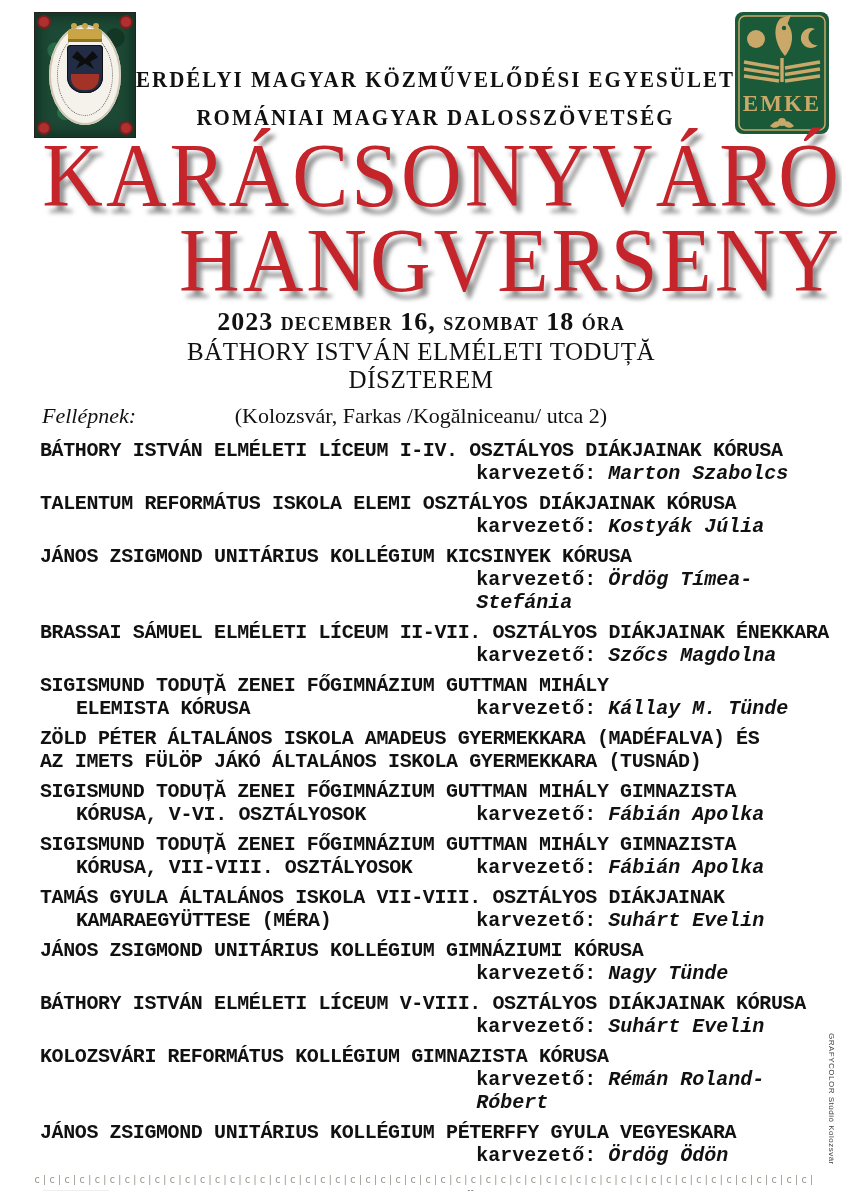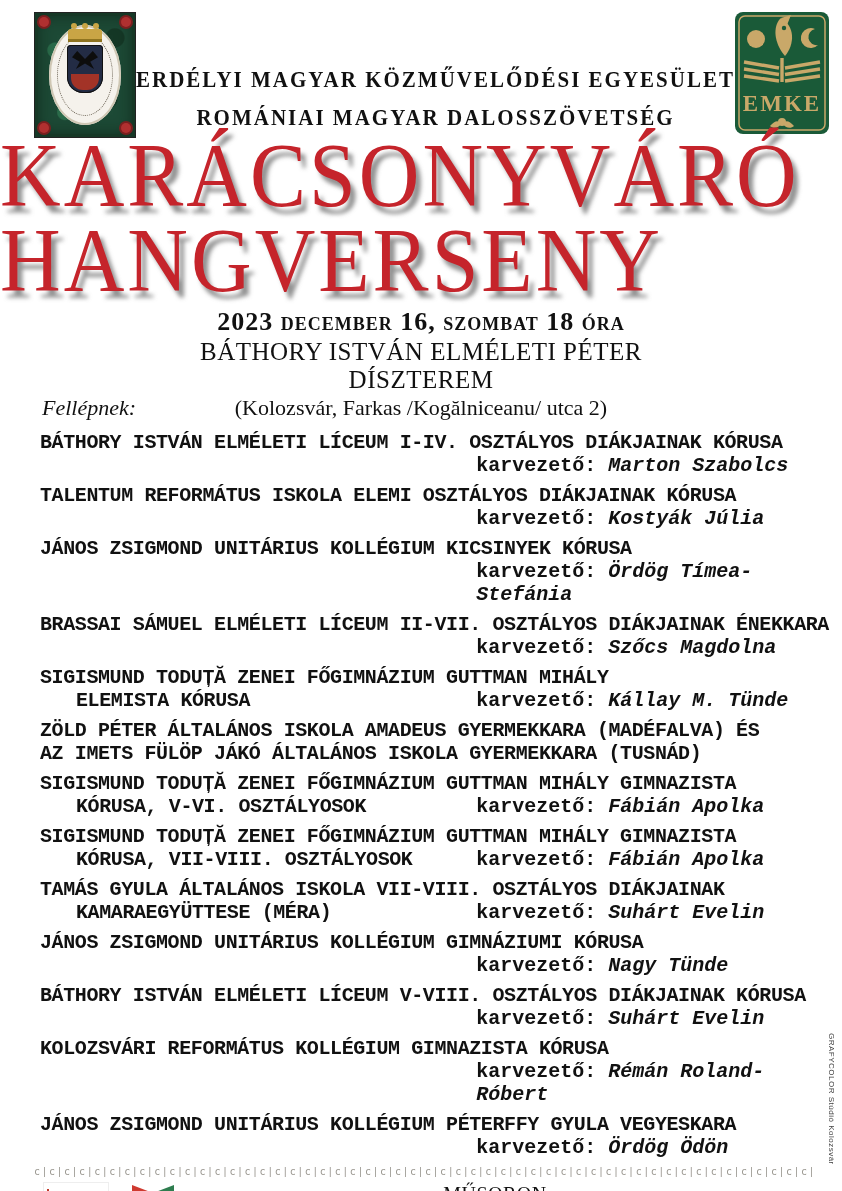--- a/index.html
+++ b/index.html
@@ -38,32 +38,32 @@
   .seal .shield { position:absolute; left:50%; top:32px; transform:translateX(-50%); width:36px; height:48px; background:#232c45; border-radius:4px 4px 16px 16px;
                   box-shadow:inset 0 0 0 1px #111; }
   .seal .shield:after { content:""; position:absolute; left:4px; right:4px; bottom:3px; height:16px; background:#a33327; border-radius:0 0 12px 12px; }
   .seal .eagle { position:absolute; left:50%; top:38px; transform:translateX(-50%); width:26px; height:18px; background:#0d0d0d;
                  clip-path:polygon(0 35%, 20% 0, 50% 45%, 80% 0, 100% 35%, 70% 60%, 85% 100%, 50% 70%, 15% 100%, 30% 60%); }
 
   
   .emke { flex:none; }
 
   
-  .title-block { text-align:left; margin-top:-4px; line-height:0.92; }
+  .title-block { text-align:right; margin-top:-4px; line-height:0.92; }
   .title-line { font-family:"Liberation Serif", serif; font-weight:400; color:#c5242b; font-size:84px; letter-spacing:3px;
                 transform:scaleY(1.08); transform-origin:center top;
                 text-shadow:5px 6px 4px rgba(110,110,110,0.75); white-space:nowrap; }
   .title-line.second { margin-top:8px; }
 
   
   .event-block { text-align:center; margin-top:10px; }
   .date-line { font-size:26px; font-weight:700; font-variant:small-caps; letter-spacing:1px; }
   .venue-line { font-size:25px; letter-spacing:0.5px; line-height:1.05; margin-top:2px; }
 
-  .performers-row { position:relative; height:30px; margin-top:2px; }
+  .performers-row { position:relative; height:30px; margin-top:10px; }
   .performers-label { position:absolute; left:42px; top:0; font-style:italic; font-size:22px; }
   .address-line { text-align:center; font-size:22px; }
 
   
   .program-list { padding:6px 30px 0 40px;font-family:Liberation Mono, monospace; }
   .entry { margin-bottom:7px; }
   .entry-name { font-size:20px; font-weight:700; letter-spacing:-0.4px; line-height:23px; transform:scaleY(1.05); transform-origin:left center; white-space:nowrap; }
   .cond-row { display:flex; align-items:baseline; }
   .entry-cont { flex:1; padding-left:36px; }
   .cond { width:43.5%; flex:none; font-size:20px; line-height:23px; }
@@ -143,21 +143,21 @@
     </div>
   </div>
 
   <div class="title-block">
     <div class="title-line">KARÁCSONYVÁRÓ</div>
     <div class="title-line second">HANGVERSENY</div>
   </div>
 
   <div class="event-block">
     <div class="date-line">2023 december 16, szombat 18 óra</div>
-    <div class="venue-line">BÁTHORY ISTVÁN ELMÉLETI PÉTER</div>
+    <div class="venue-line">BÁTHORY ISTVÁN ELMÉLETI TODUȚĂ</div>
     <div class="venue-line">DÍSZTEREM</div>
   </div>
 
   <div class="performers-row">
     <span class="performers-label">Fellépnek:</span>
     <div class="address-line">(Kolozsvár, Farkas /Kogălniceanu/ utca 2)</div>
   </div>
 
   <div class="program-list">
       <div class="entry">

